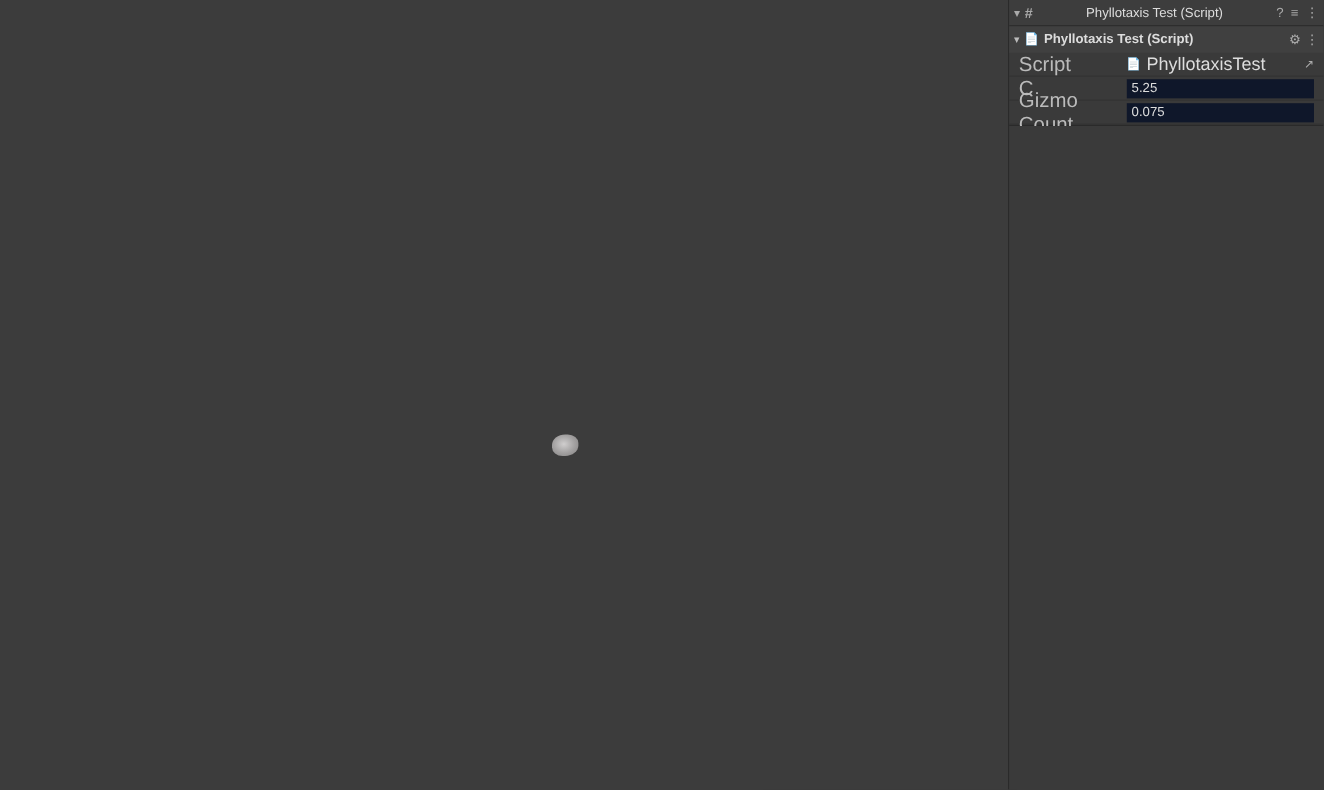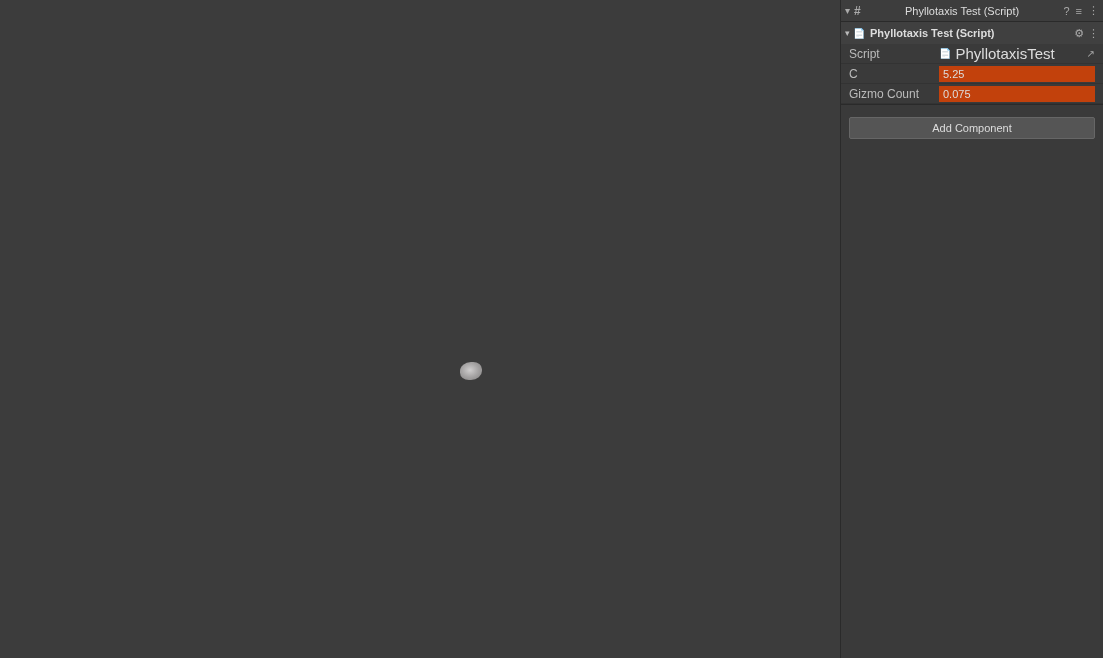--- a/index.html
+++ b/index.html
@@ -136,33 +136,33 @@
       display: flex;
       align-items: center;
       height: 20px;
       padding: 0 8px;
       border-bottom: 1px solid #333;
     }
 
     .prop-label {
       width: 90px;
       color: #bbb;
-      font-size: 12px;
+      font-size: 17px;
       flex-shrink: 0;
     }
 
     .prop-label.highlighted {
       color: #4d9de0;
     }
 
     .prop-value {
       flex: 1;
       color: #ddd;
       font-size: 11px;
-      background: #c2410c;
+      background: #0f172a;
       border: none;
       padding: 1px 4px;
       height: 16px;
     }
 
     .prop-value-text {
       flex: 1;
       display: flex;
       align-items: center;
       gap: 4px;
@@ -261,19 +261,18 @@
       </div>
 
 
       <div class="prop-row">
         <span class="prop-label">Gizmo Count</span>
         <input class="prop-value" type="text" value="0.075" style="">
       </div>
 
     </div>
 
-    <button class="add-component-btn">Add Component</button>
 
     <div class="spacer"></div>
 
   </div>
 
 </div>
 
 </body></html>

